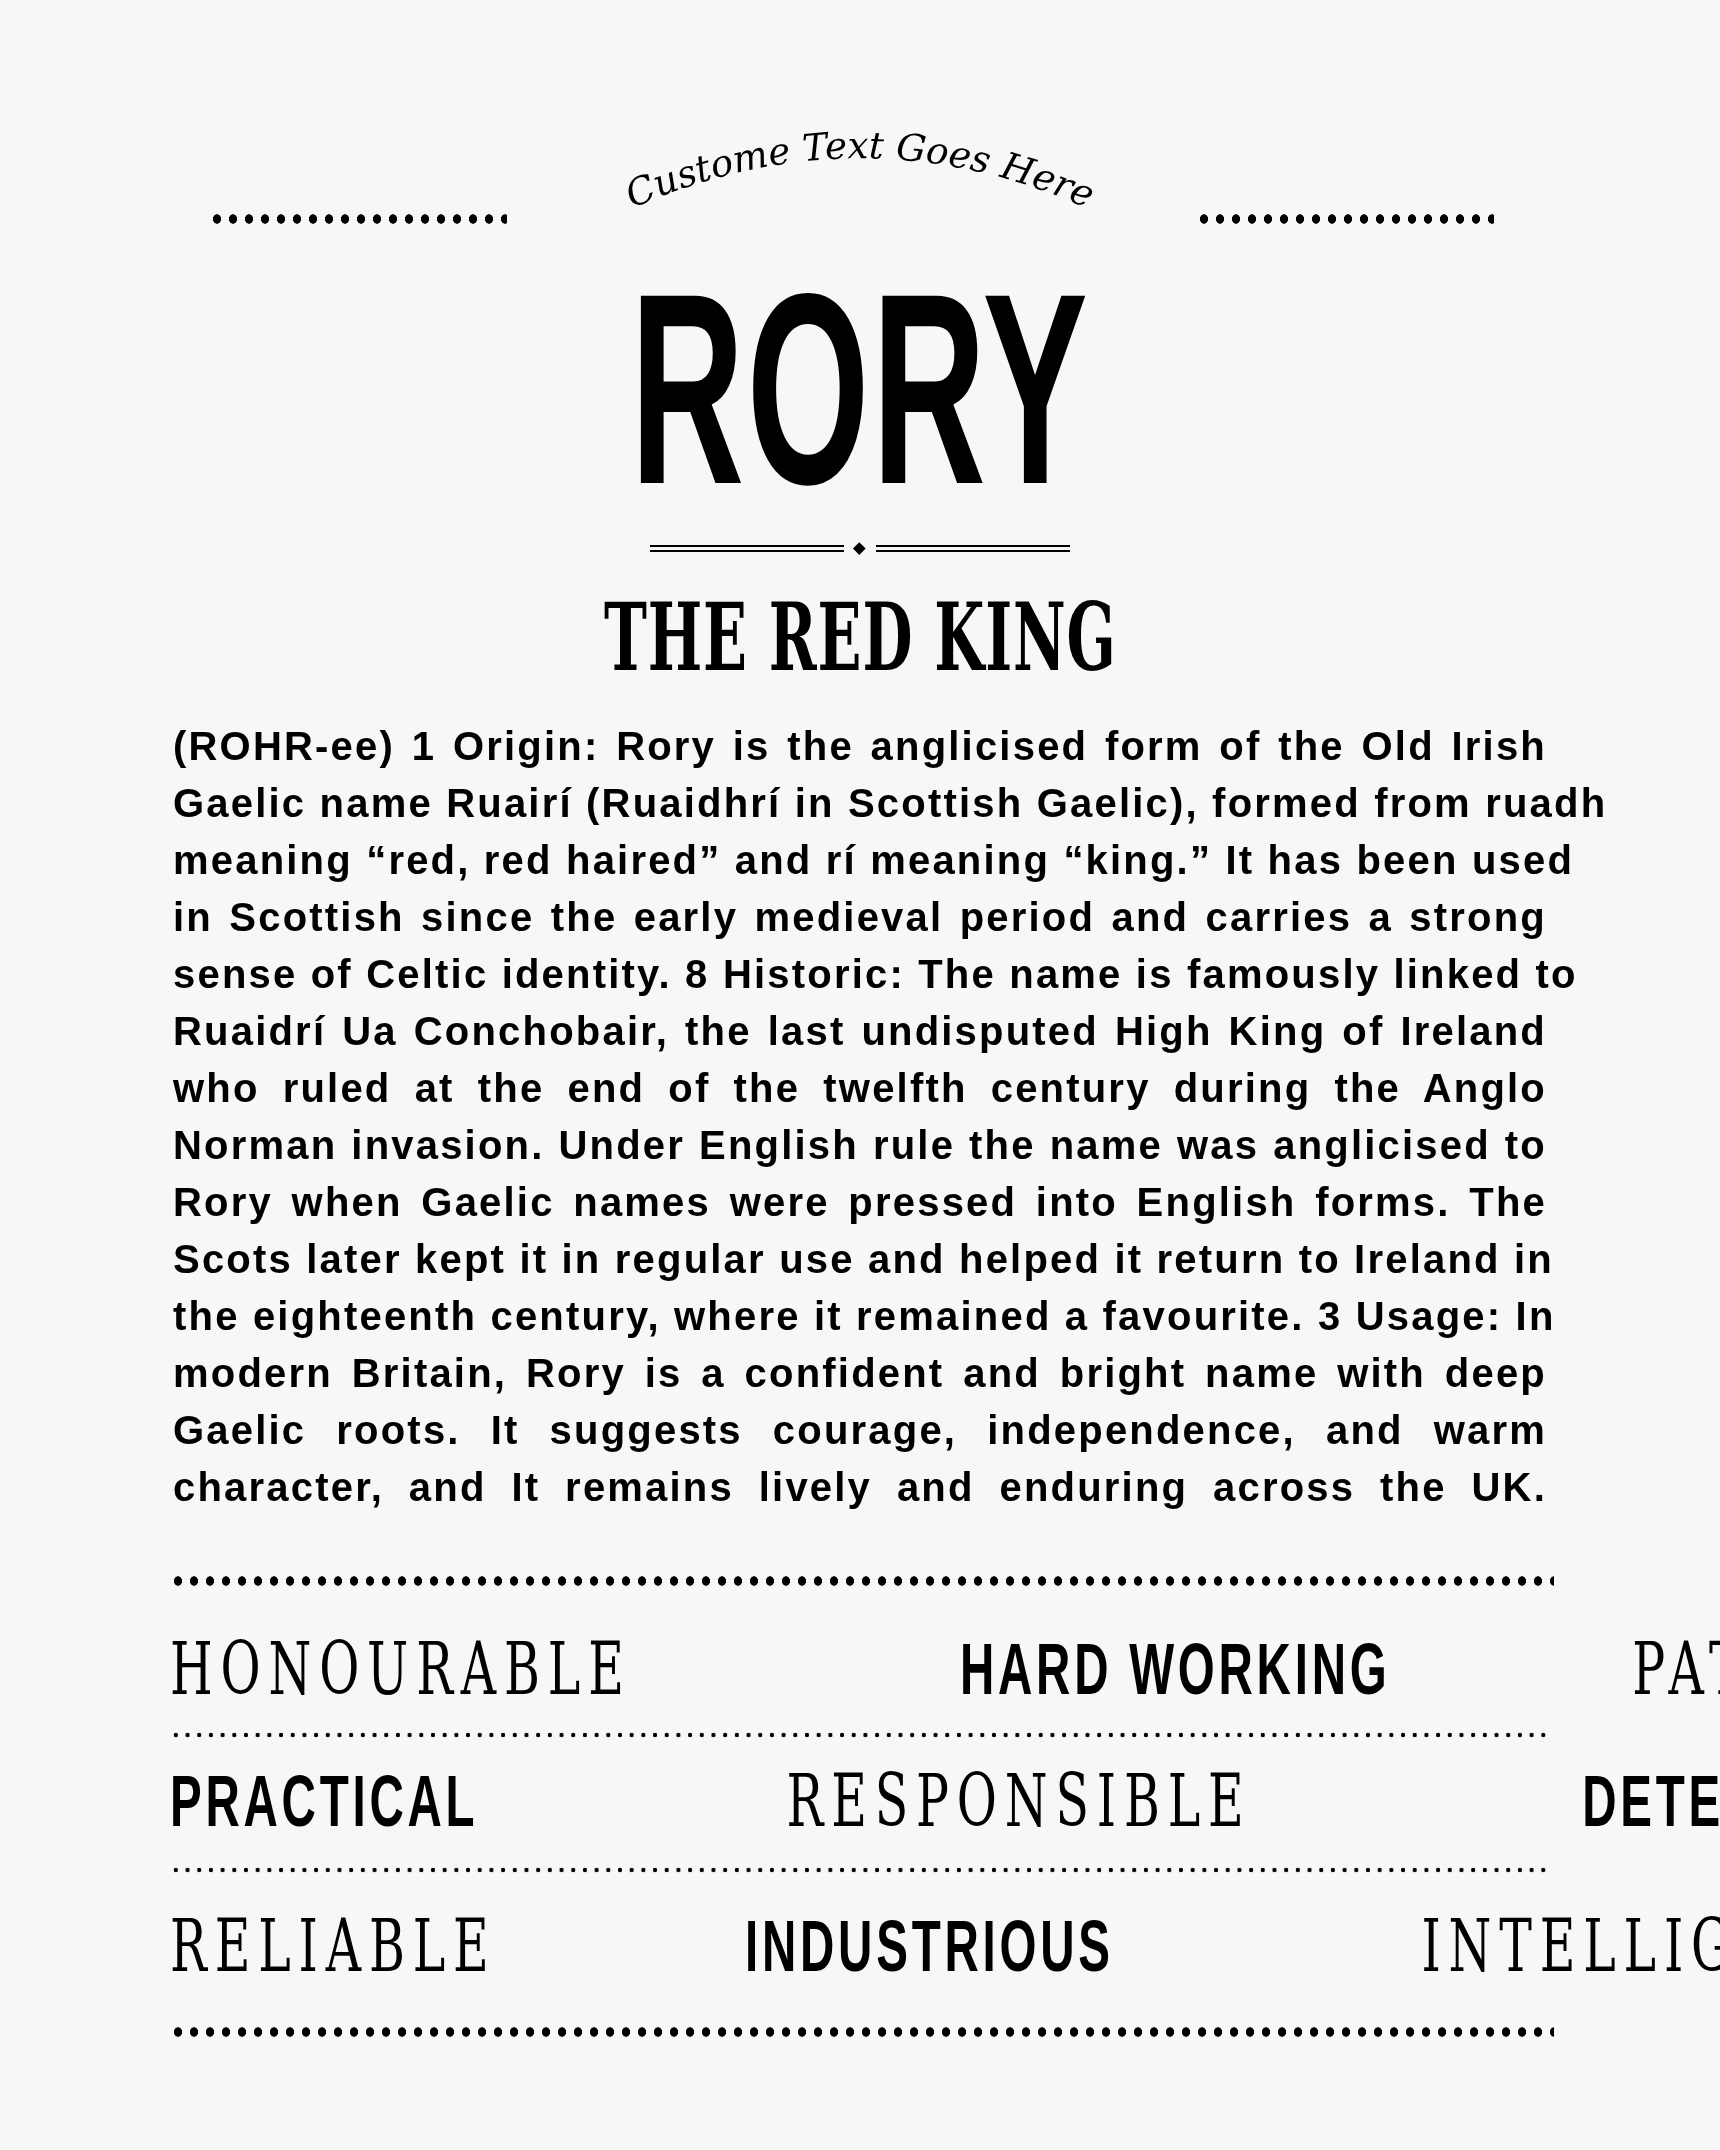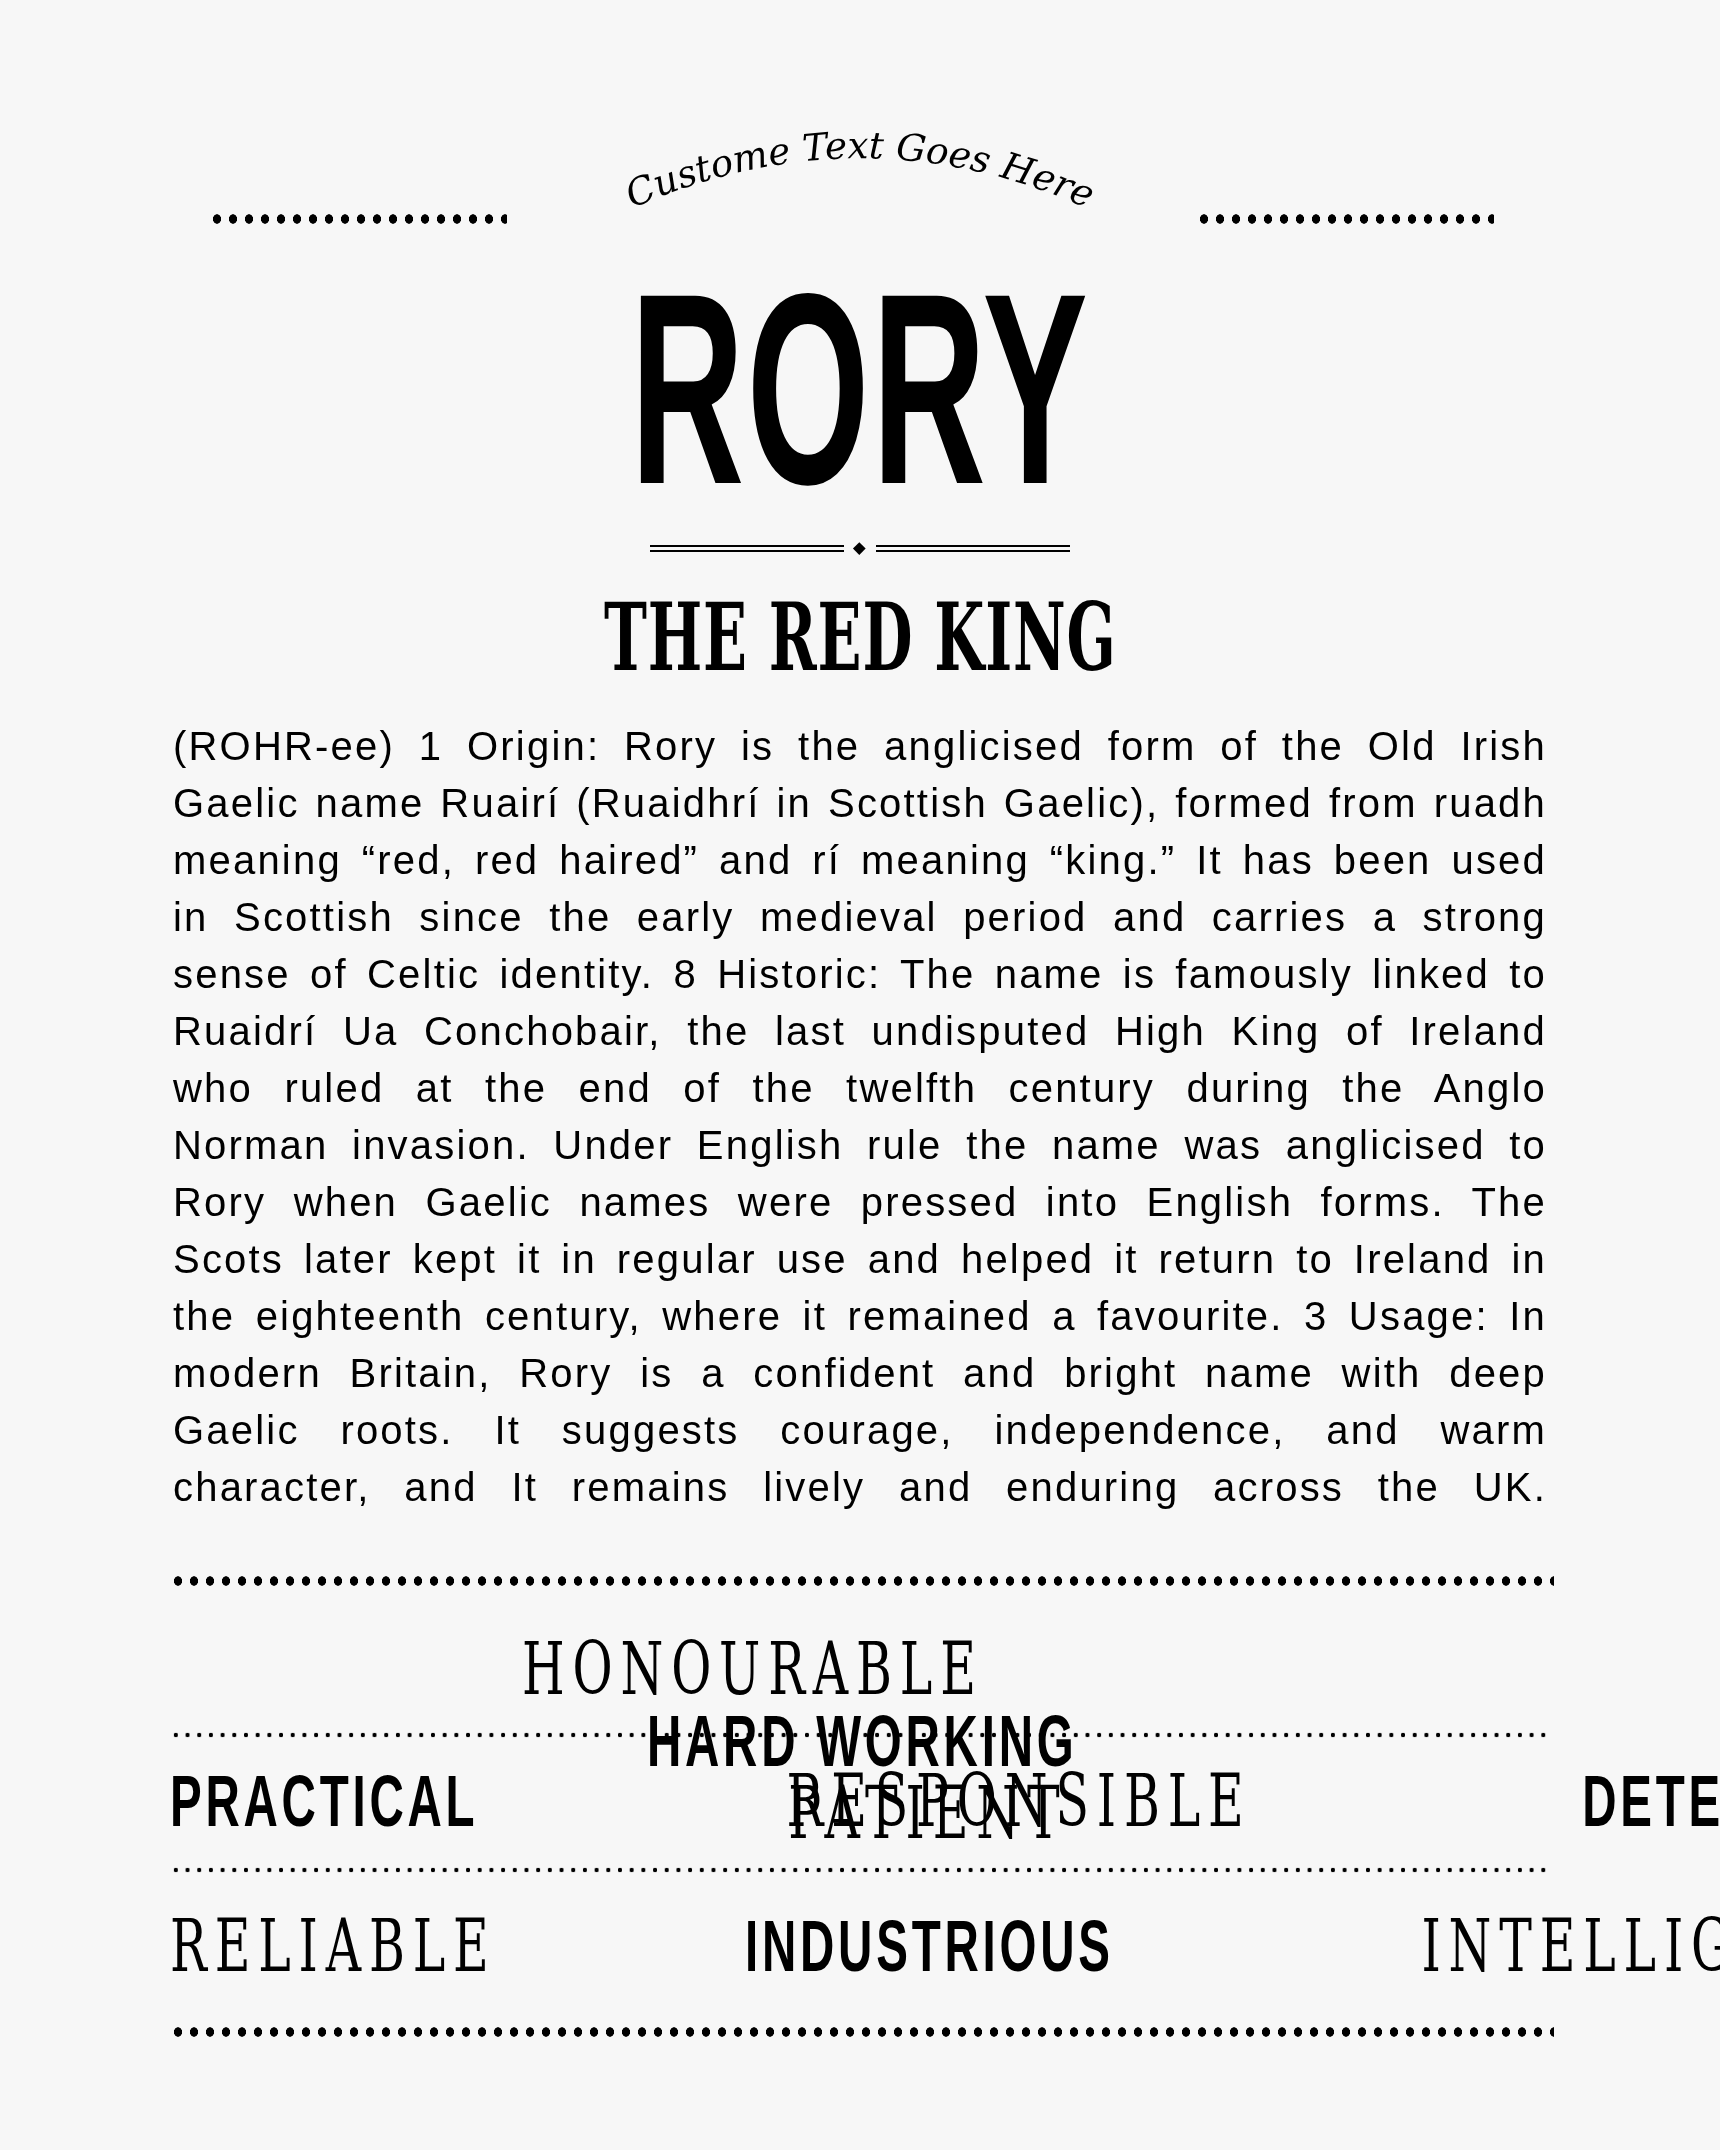--- a/index.html
+++ b/index.html
@@ -69,20 +69,21 @@
   }
 
   .body-text {
     left: 173px; width: 1374px; top: 718px;
     font-family: "Liberation Sans", sans-serif;
     font-size: 40px;
     line-height: 57px;
     letter-spacing: 2.2px;
     text-align: justify;
     text-align-last: justify;
+    font-weight: bold;
   }
   .body-text .ln { display: block; text-align: justify; text-align-last: justify; white-space: nowrap; }
 
   .trait-row {
     left: 170px; width: 1384px;
     height: 72px;
     display: flex; justify-content: space-between; align-items: center;
     white-space: nowrap;
   }
   .trait {
@@ -142,21 +143,21 @@
   <span class="ln">Rory when Gaelic names were pressed into English forms. The</span>
   <span class="ln">Scots later kept it in regular use and helped it return to Ireland in</span>
   <span class="ln">the eighteenth century, where it remained a favourite. 3 Usage: In</span>
   <span class="ln">modern Britain, Rory is a confident and bright name with deep</span>
   <span class="ln">Gaelic roots. It suggests courage, independence, and warm</span>
   <span class="ln">character, and  It remains  lively  and  enduring  across  the  UK.</span>
 </div>
 
 <div class="abs dots-thick" style="left:170px; top:1576px; width:1384px;"></div>
 
-<div class="abs trait-row" style="top:1633px;flex-direction:column;">
+<div class="abs trait-row" style="top:1633px;">
   <span class="trait serif" style="transform-origin:left center;">HONOURABLE</span>
   <span class="trait bold" style="transform-origin:center center;">HARD WORKING</span>
   <span class="trait serif" style="transform-origin:right center;">PATIENT</span>
 </div>
 
 <div class="abs dots-thin" style="left:170px; top:1732px; width:1378px;"></div>
 
 <div class="abs trait-row" style="top:1765px;gap:40px;">
   <span class="trait bold" style="transform-origin:left center;">PRACTICAL</span>
   <span class="trait serif" style="transform-origin:center center;">RESPONSIBLE</span>

